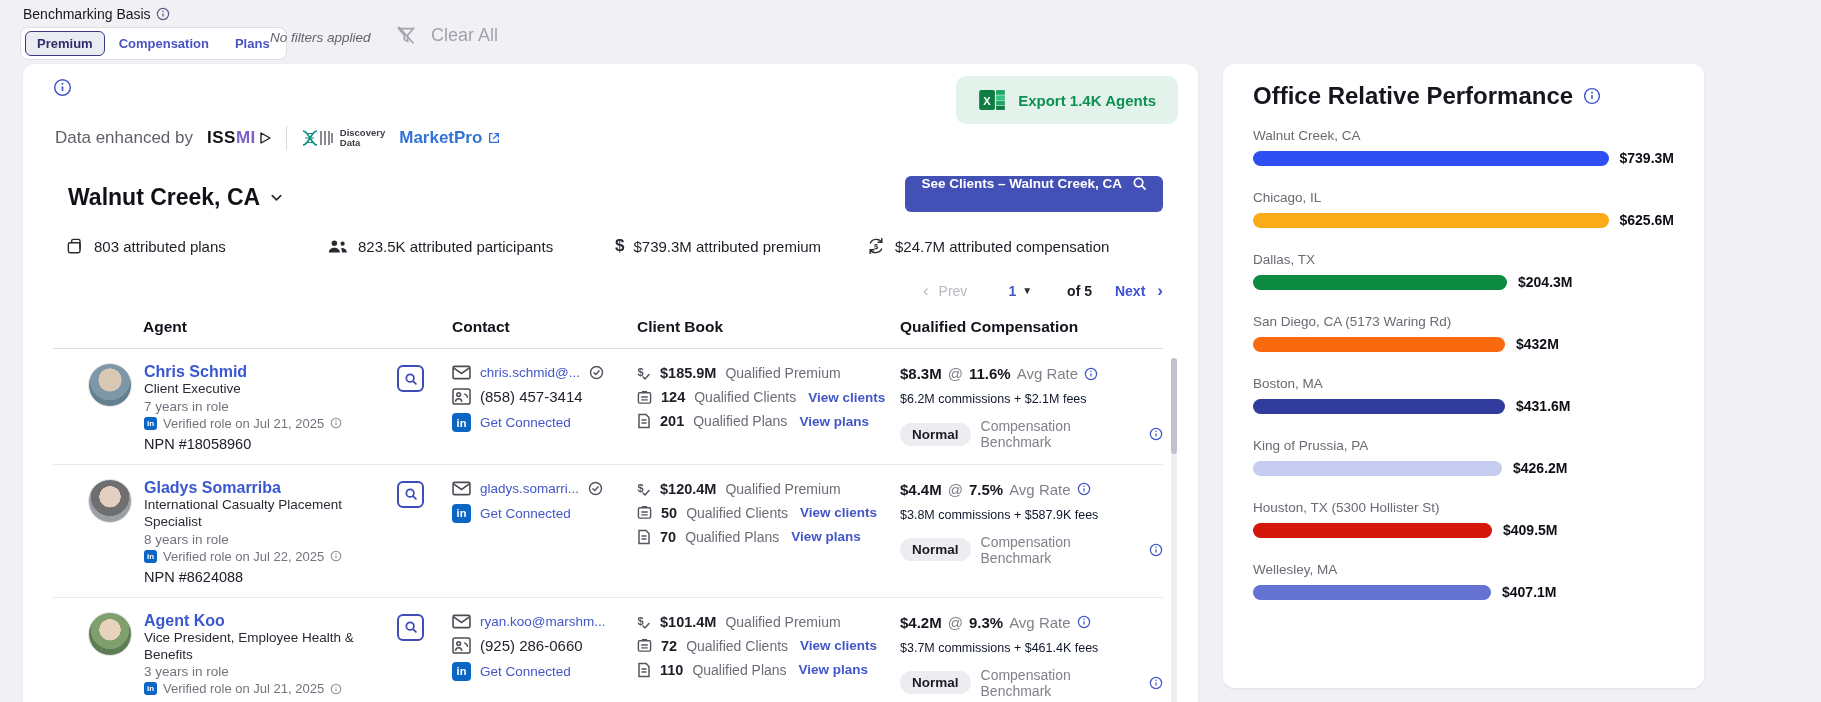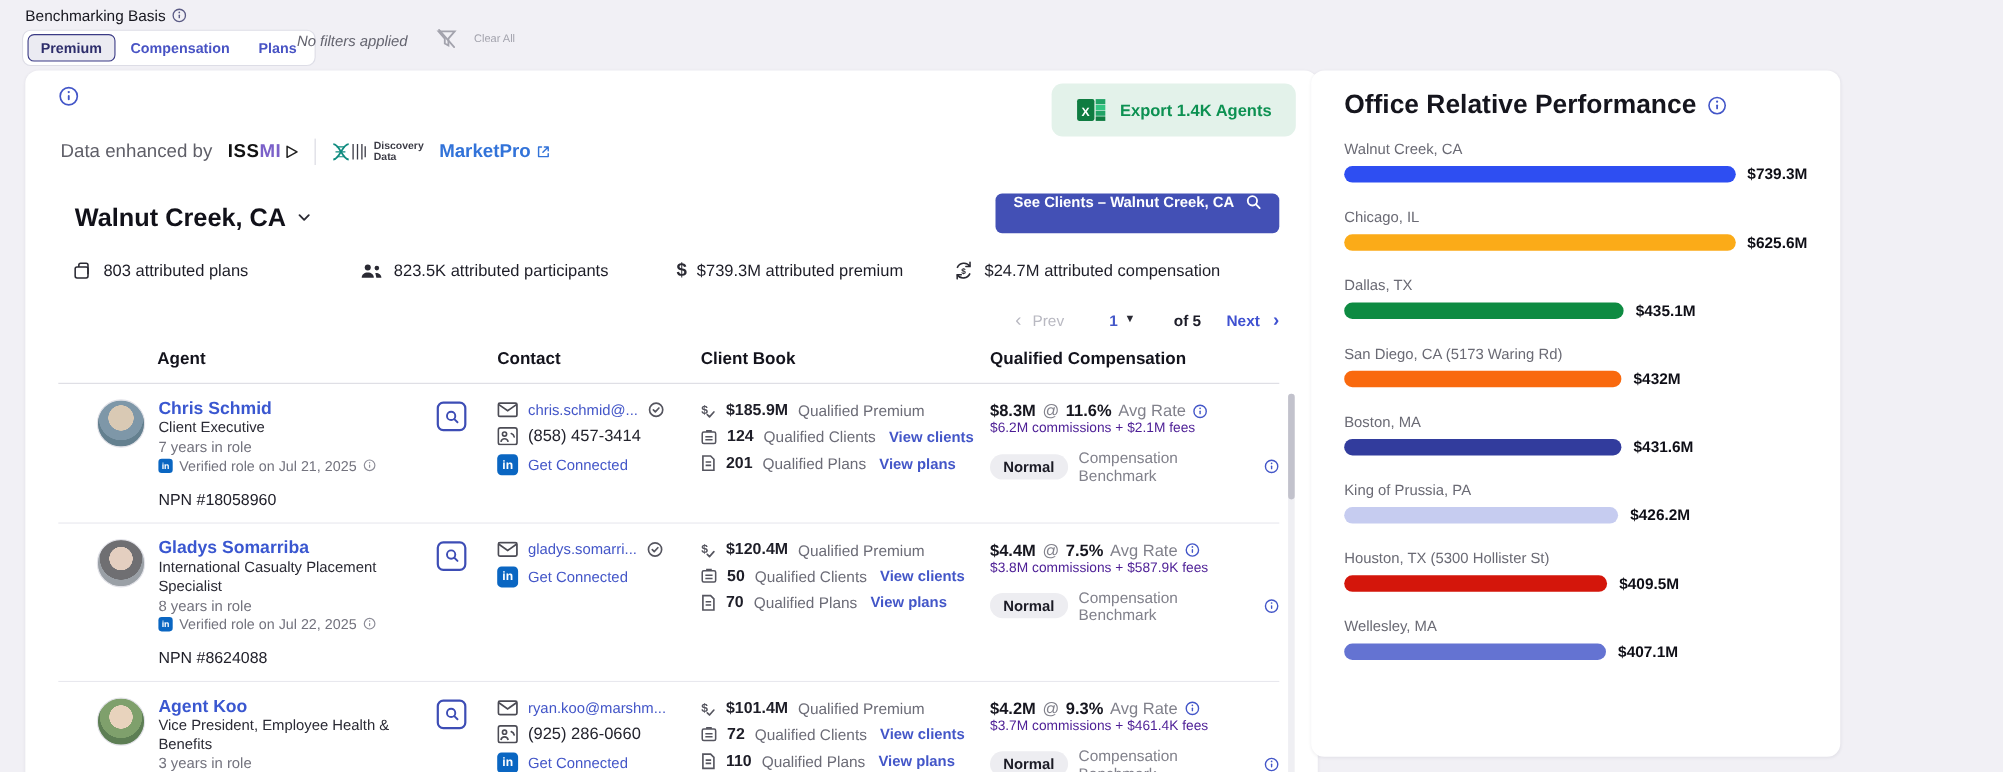--- a/index.html
+++ b/index.html
@@ -9,21 +9,21 @@
   svg{display:block}
 
   
   .bb-label{position:absolute;left:23px;top:6px;font-size:14px;font-weight:400;color:#17171f;display:flex;align-items:center;gap:5px}
   .bb-label .i-info{color:#5b5b85}
   .tabs{position:absolute;left:20px;top:27px;display:flex;align-items:center;gap:2px;background:#fff;border:1px solid #dddde6;border-radius:8px;padding:3px 4px}
   .tab{font-size:13px;font-weight:700;color:#4853c4;padding:4px 11px;border-radius:6px;border:1.5px solid transparent;cursor:pointer;white-space:nowrap}
   .tab.active{color:#2d2d6b;background:#ebebf2;border-color:#3a3a85}
   .no-filters{position:absolute;left:270px;top:30px;font-size:13.5px;font-style:italic;color:#63636e}
   .clear-wrap{position:absolute;left:395px;top:24px;display:flex;align-items:center;gap:14px;color:#a3a3ad}
-  .clear-label{font-size:10px;color:#a3a3ad}
+  .clear-label{font-size:18px;color:#a3a3ad}
 
   
   .main-card{left:23px;top:64px;width:1175px;height:700px;padding:0}
   .panel-title{position:absolute;left:30px;top:14px;font-size:26px;font-weight:800;color:#15151d;letter-spacing:.2px;display:flex;align-items:center;gap:10px}
   .panel-title .i-info{color:#4356c8}
   .enhanced{position:absolute;left:32px;top:62px;display:flex;align-items:center;gap:14px;font-size:17px;color:#5f5f68}
   .issmi{font-size:17px;font-weight:800;color:#111;display:flex;align-items:center;letter-spacing:.5px}
   .issmi .mi{color:#7b61c9}
   .vdiv{width:1px;height:24px;background:#d8d8e0}
   .discovery{display:flex;align-items:center;gap:5px}
@@ -54,50 +54,50 @@
   .t-row{position:relative;border-bottom:1px solid #e8e8ee;padding:14px 0 12px 0}
   .agent-cell{position:relative;padding-left:35px;display:flex;gap:12px}
   .avatar{width:44px;height:44px;border-radius:50%;flex:0 0 44px;border:1px solid #e2e2e8}
   .avatar.a1{background:radial-gradient(circle at 50% 38%,#d9c9b4 0 34%,#7e97a8 35% 60%,#64808f 61%)}
   .avatar.a2{background:radial-gradient(circle at 50% 40%,#e4cfc0 0 32%,#6f6f72 33% 58%,#9aa0a6 59%)}
   .avatar.a3{background:radial-gradient(circle at 50% 40%,#e8d3bd 0 32%,#7fa06c 33% 58%,#5d7e54 59%)}
   .a-name{font-size:16px;font-weight:800;color:#3a57d0;cursor:pointer}
   .a-title{font-size:13.5px;color:#2a2a34;line-height:1.25;max-width:210px}
   .a-tenure{font-size:13.5px;color:#73737e;margin-top:1px}
   .a-verified{display:flex;align-items:center;gap:6px;font-size:13px;color:#73737e;margin-top:2px}
-  .a-npn{font-size:14.5px;color:#20202a;margin-top:16px}
+  .a-npn{font-size:14.5px;color:#20202a;margin-top:5px}
   .mag-btn{position:absolute;right:28px;top:2px;width:27px;height:27px;border:2px solid #3d4db5;border-radius:6px;background:#fff;color:#3d4db5;display:flex;align-items:center;justify-content:center;cursor:pointer}
   .contact-cell{display:flex;flex-direction:column;gap:8px;padding-top:2px}
   .c-line{display:flex;align-items:center;gap:9px}
   .c-link{font-size:13.5px;color:#4356c8;cursor:pointer}
   .c-phone{font-size:15px;color:#23232d}
   .ic-gray{color:#4c4c55}
   .li-badge{width:19px;height:19px;background:#0a66c2;border-radius:4px;color:#fff;font-size:11px;font-weight:800;display:flex;align-items:center;justify-content:center}
   .li-badge.sm{width:13px;height:13px;font-size:8px;border-radius:3px}
   .book-cell{display:flex;flex-direction:column;gap:8px;padding-top:2px}
   .b-line{display:flex;align-items:center;gap:9px;font-size:14px;color:#6c6c77}
   .b-val{font-weight:800;color:#1d1d27;font-size:14.5px}
   .b-link{color:#4356c8;font-weight:700;font-size:13.5px;cursor:pointer;margin-left:3px}
   .comp-cell{padding-top:2px}
   .comp-l1{display:flex;align-items:center;gap:6px;font-size:15px}
   .comp-val{font-weight:800;color:#16161f}
   .comp-at{color:#81818b}
   .comp-rate{font-weight:800;color:#16161f}
   .comp-ratelbl{color:#81818b}
   .comp-l1 .i-info{color:#4356c8}
-  .comp-fees{font-size:12.5px;color:#4c1d95;margin-top:0}
+  .comp-fees{font-size:12.5px;color:#0f172a;margin-top:10px}
   .comp-l3{display:flex;align-items:center;gap:10px;margin-top:12px}
   .pill{background:#ededf1;border-radius:14px;padding:4px 12px;font-size:13.5px;font-weight:800;color:#1b1b25}
   .bm-lbl{font-size:14px;color:#81818b;display:flex;align-items:center;gap:6px}
   .bm-lbl .i-info{color:#4356c8}
   .t-scrollbar{position:absolute;right:-14px;top:40px;width:6px;height:420px;background:#efeff3;border-radius:3px}
   .t-thumb{width:6px;height:96px;background:#c2c2cc;border-radius:3px}
 
   
-  .right-card{left:1192px;top:64px;width:481px;height:624px;overflow:hidden}
+  .right-card{left:1223px;top:64px;width:481px;height:624px;overflow:hidden}
   .right-title{position:absolute;left:30px;top:18px;font-size:24px;font-weight:800;color:#15151d;display:flex;align-items:center;gap:10px}
   .right-title .i-info{color:#4356c8}
   .bars{position:absolute;left:30px;top:64px;right:30px}
   .bar-item{margin-bottom:24px}
   .bar-label{font-size:13.5px;color:#6a6a74;margin-bottom:7px}
   .bar-row{display:flex;align-items:center;gap:11px}
   .bar-fill{height:15px;border-radius:8px}
   .bar-value{font-size:14px;font-weight:800;color:#0e0e16;white-space:nowrap}
 </style>
 </head>
@@ -638,21 +638,21 @@
         <div class="bar-label">Chicago, IL</div>
         <div class="bar-row">
           <div class="bar-fill" style="width: 366px; background: rgb(251, 171, 24);"></div>
           <div class="bar-value">$625.6M</div>
         </div>
       </div>
       <div class="bar-item">
         <div class="bar-label">Dallas, TX</div>
         <div class="bar-row">
           <div class="bar-fill" style="width: 254px; background: rgb(14, 139, 66);"></div>
-          <div class="bar-value">$435.1M</div>
+          <div class="bar-value">$204.3M</div>
         </div>
       </div>
       <div class="bar-item">
         <div class="bar-label">San Diego, CA (5173 Waring Rd)</div>
         <div class="bar-row">
           <div class="bar-fill" style="width: 252px; background: rgb(249, 105, 14);"></div>
           <div class="bar-value">$432M</div>
         </div>
       </div>
       <div class="bar-item">

